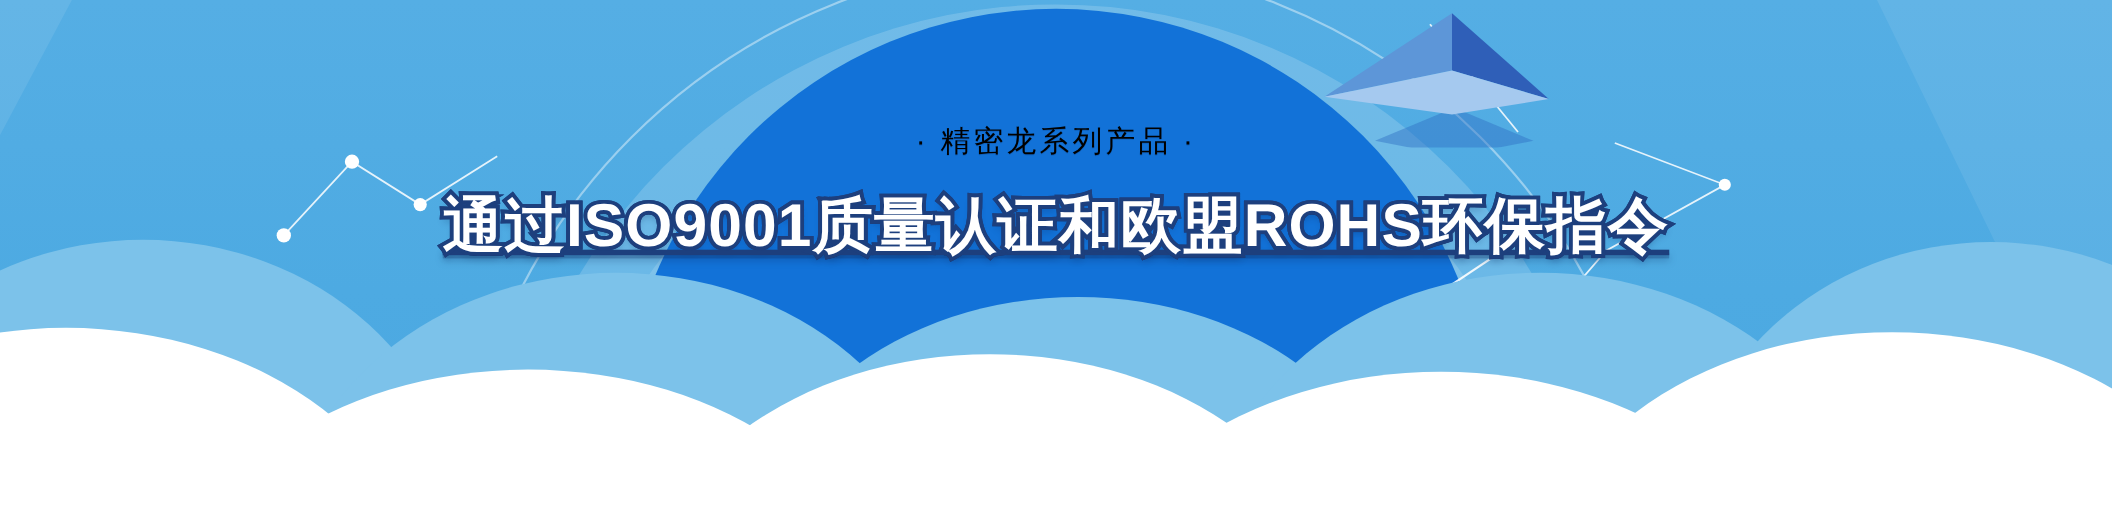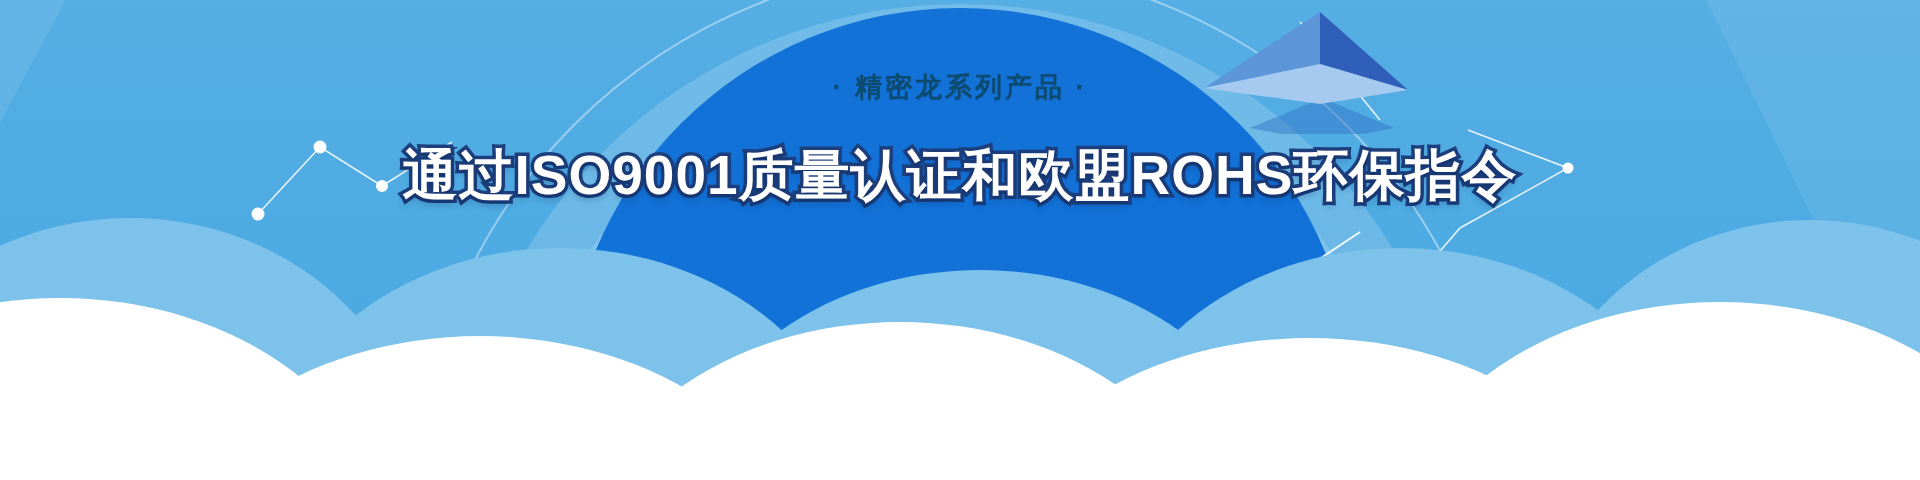--- a/index.html
+++ b/index.html
@@ -110,42 +110,44 @@
     width: 1920px;
     height: 480px;
     display: flex;
     flex-direction: column;
     align-items: center;
     padding-top: 74px;
     box-sizing: border-box;
   }
 
   .eyebrow {
-    color: #0c4a6e;
+    color: #000000;
     font-size: 27px;
-    font-weight: bold;
+    font-weight: normal;
     letter-spacing: 3px;
     line-height: 1;
     white-space: nowrap;
     text-shadow: 0 1px 0 rgba(10,50,110,0.25);
+    margin-top: 41px;
   }
 
   .headline {
-    margin-top: 45px;
+    margin-top: 34px;
     font-size: 55px;
     font-weight: bold;
     letter-spacing: 1px;
     line-height: 1.08;
     white-space: nowrap;
     color: #ffffff;
     -webkit-text-stroke: 7px #1d3f7d;
     paint-order: stroke fill;
     text-shadow:
       0 3px 0 rgba(13,45,100,0.30),
       0 5px 7px rgba(10,35,85,0.28);
+    text-decoration: underline;
   }
 
   
   .ribbon-wrap {
     margin-top: 38px;
     position: relative;
     height: 56px;
     display: flex;
     align-items: center;
     justify-content: center;

